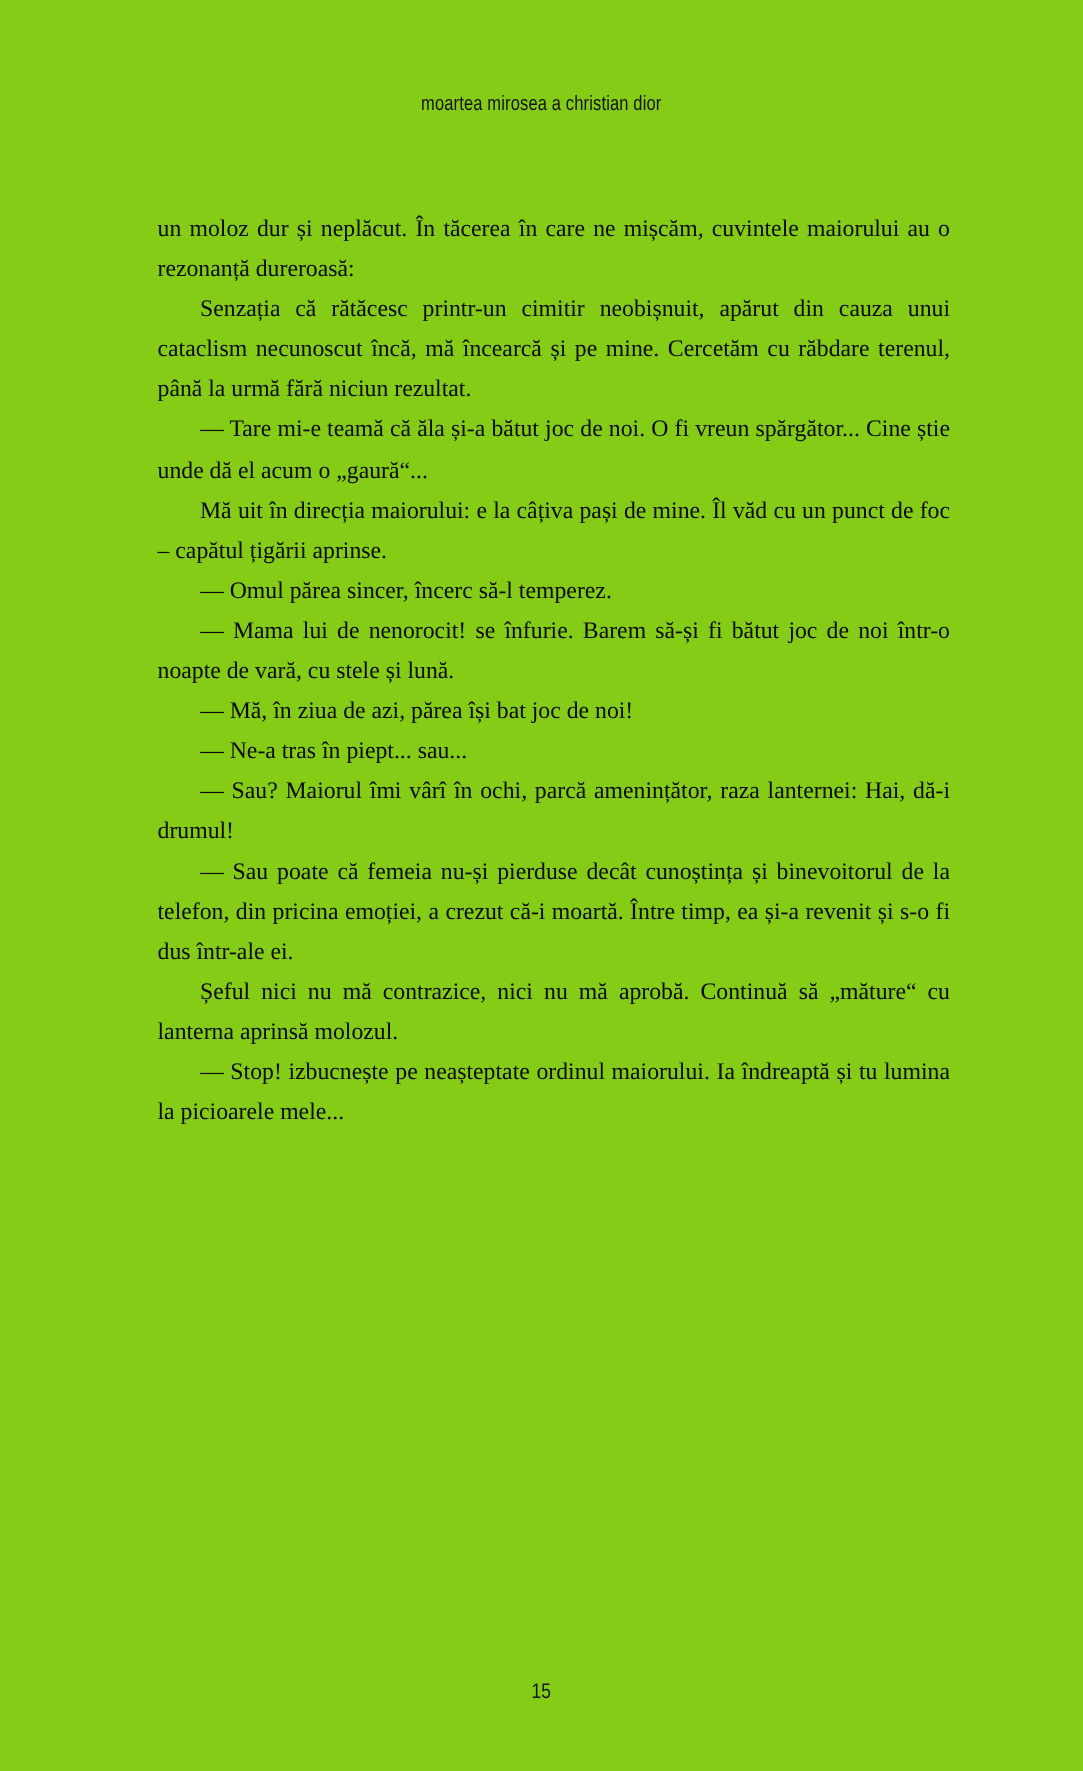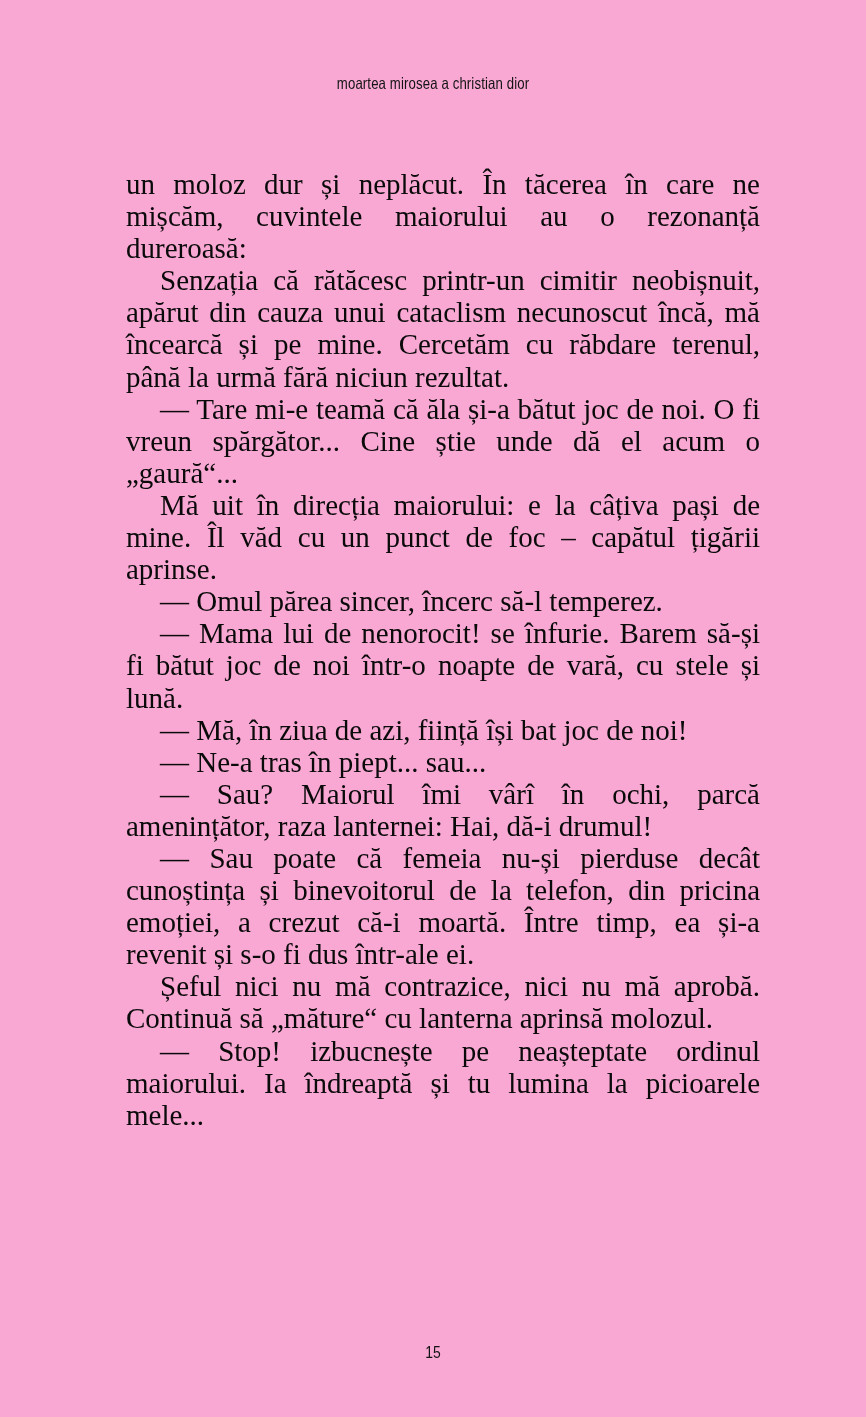--- a/index.html
+++ b/index.html
@@ -7,21 +7,21 @@
     margin: 0;
     padding: 0;
     background: #ffffff;
   }
 
   .page {
     position: relative;
     width: 866px;
     height: 1417px;
     margin: 0 auto;
-    background: #f9a8d4;
+    background: #84cc16;
     overflow: hidden;
     box-sizing: border-box;
   }
 
   
   .running-header {
     position: absolute;
     top: 74px;
     left: 0;
     width: 866px;
@@ -36,21 +36,21 @@
     white-space: nowrap;
   }
 
   
   .textblock {
     position: absolute;
     top: 168px;
     left: 126px;
     width: 634px;
     font-family: "Liberation Serif", "DejaVu Serif", serif;
-    font-size: 29px;
+    font-size: 19px;
     line-height: 32.1px;
     color: #0a0a0a;
     text-align: justify;
     text-justify: inter-word;
     -webkit-font-smoothing: antialiased;
   }
 
   .textblock p {
     margin: 0;
     text-indent: 34px;
@@ -95,21 +95,21 @@
 
   <div class="running-header">moartea mirosea a christian dior</div>
 
   <div class="textblock">
     <p class="continued">un moloz dur și neplăcut. În tăcerea în care ne mișcăm, cuvintele maiorului au o rezonanță dureroasă:</p>
     <p>Senzația că rătăcesc printr-un cimitir neobișnuit, apărut din cauza unui cataclism necunoscut încă, mă încearcă și pe mine. Cercetăm cu răbdare terenul, până la urmă fără niciun rezultat.</p>
     <p>— Tare mi-e teamă că ăla și-a bătut joc de noi. O fi vreun spărgător... Cine știe unde dă el acum o „gaură“...</p>
     <p>Mă uit în direcția maiorului: e la câțiva pași de mine. Îl văd cu un punct de foc – capătul țigării aprinse.</p>
     <p>— Omul părea sincer, încerc să-l temperez.</p>
     <p>— Mama lui de nenorocit! se înfurie. Barem să-și fi bătut joc de noi într-o noapte de vară, cu stele și lună.</p>
-    <p>— Mă, în ziua de azi, ființă își bat joc de noi!</p>
+    <p>— Mă, în ziua de azi, părea își bat joc de noi!</p>
     <p>— Ne-a tras în piept... sau...</p>
     <p>— Sau? Maiorul îmi vârî în ochi, parcă amenințător, raza lanternei: Hai, dă-i drumul!</p>
     <p>— Sau poate că femeia nu-și pierduse decât cunoștința și binevoitorul de la telefon, din pricina emoției, a crezut că-i moartă. Între timp, ea și-a revenit și s-o fi dus într-ale ei.</p>
     <p>Șeful nici nu mă contrazice, nici nu mă aprobă. Continuă să „măture“ cu lanterna aprinsă molozul.</p>
     <p>— Stop! izbucnește pe neașteptate ordinul maiorului. Ia îndreaptă și tu lumina la picioarele mele...</p>
   </div>
 
   <div class="folio">15</div>
 
 </div>

